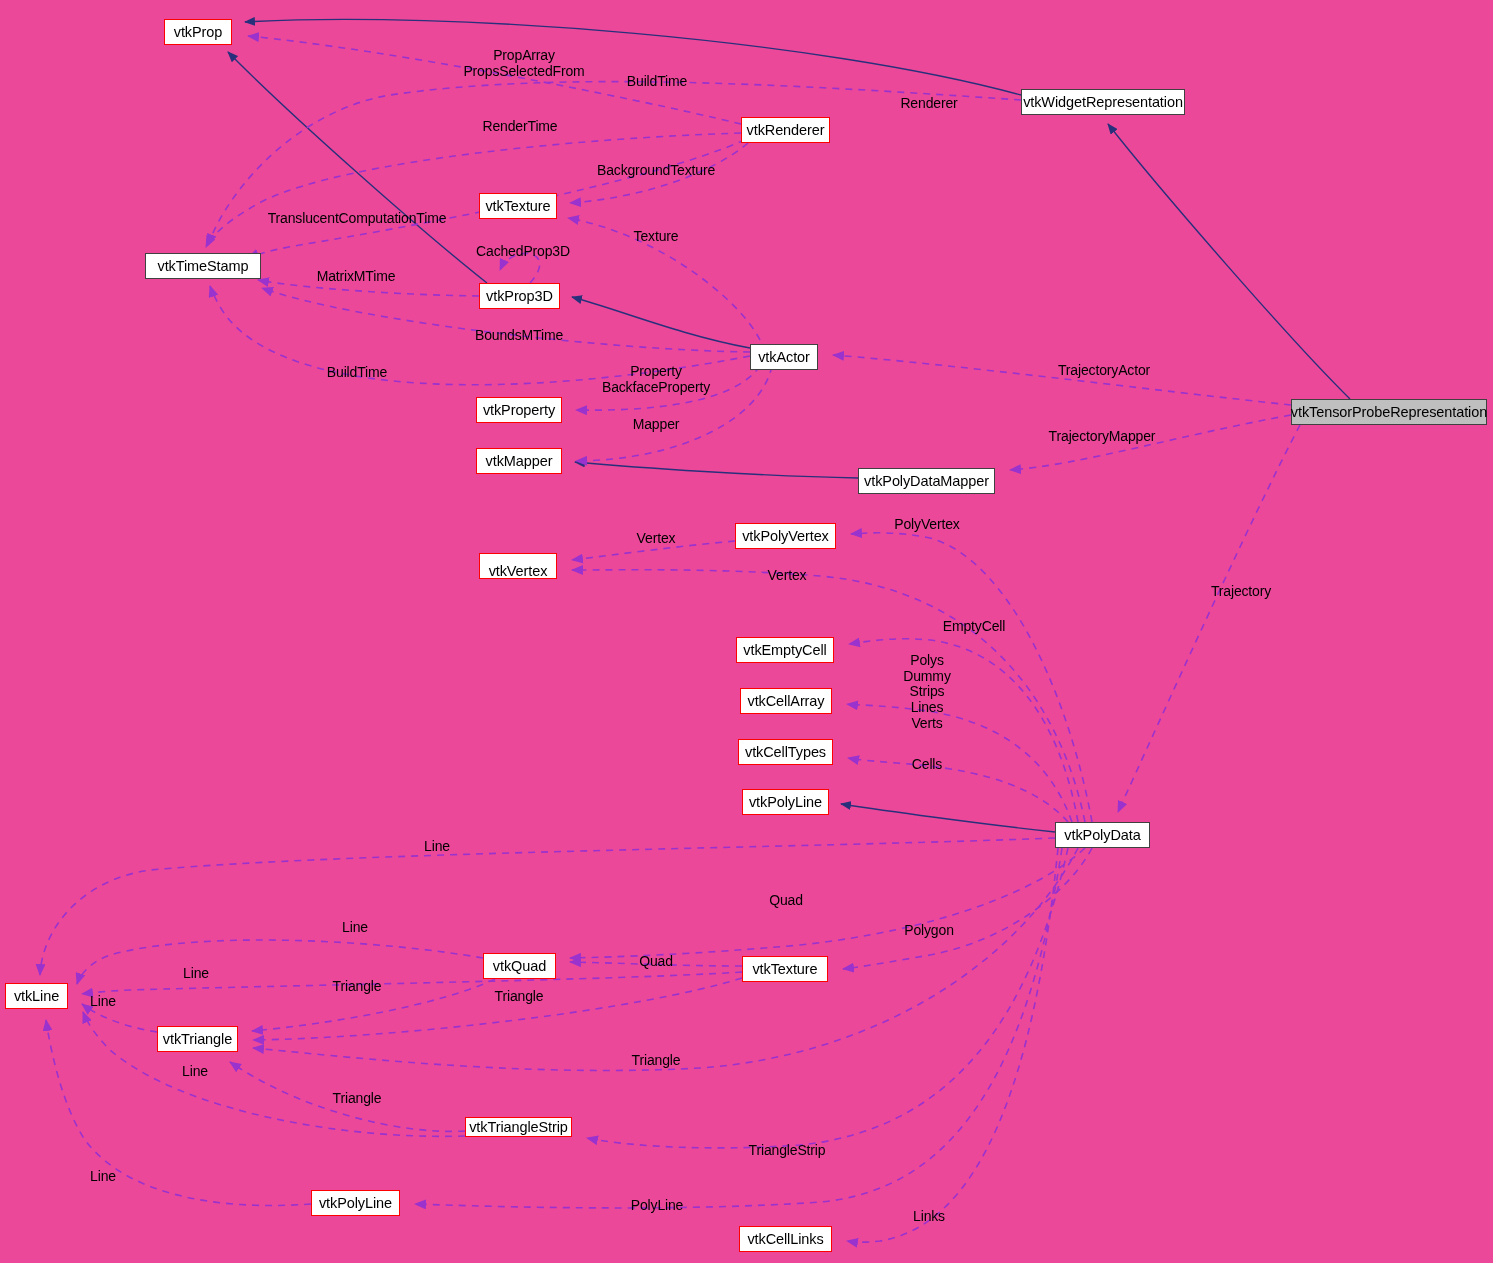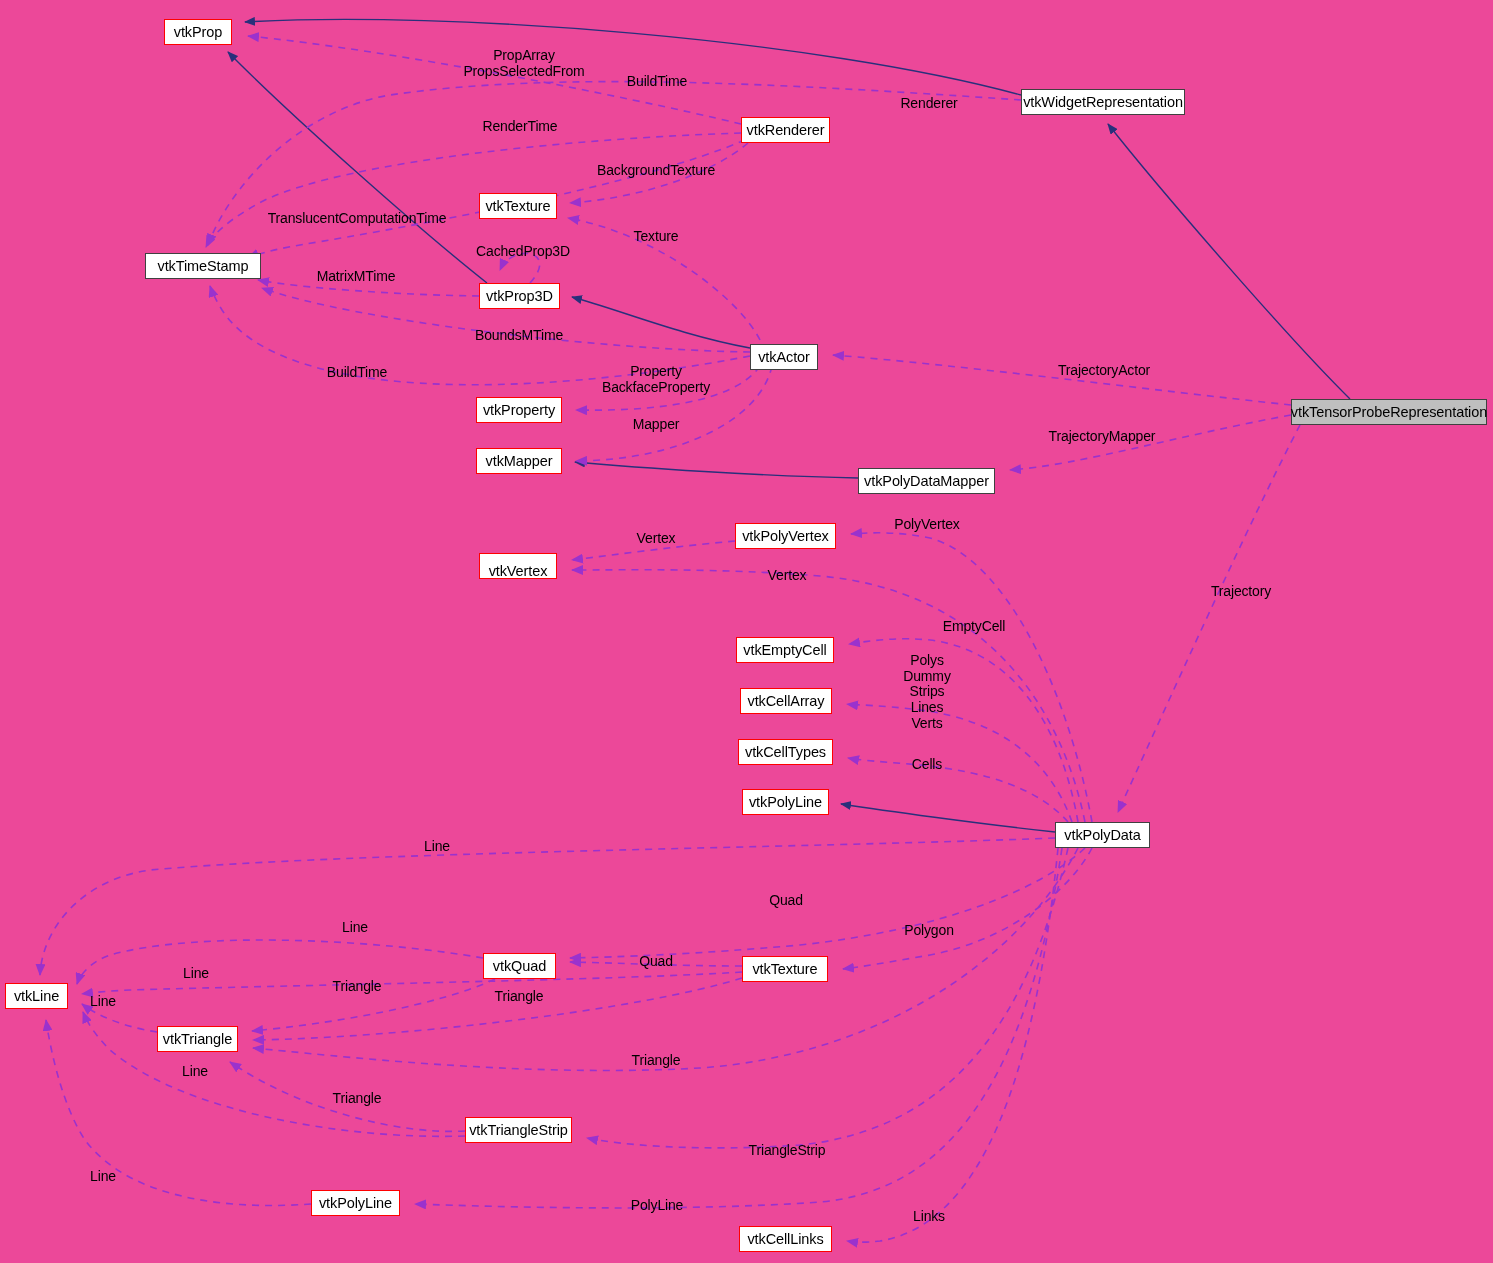--- a/index.html
+++ b/index.html
@@ -228,21 +228,21 @@
   </div>
   <div class="node-box" style="left:742px;top:956px;width:86px;height:26px;">
     <span>vtkTexture</span>
   </div>
   <div class="node-box" style="left:5px;top:983px;width:63px;height:26px;">
     <span>vtkLine</span>
   </div>
   <div class="node-box" style="left:157px;top:1026px;width:81px;height:26px;">
     <span>vtkTriangle</span>
   </div>
-  <div class="node-box" style="left:465px;top:1117px;width:107px;height:26px;">
+  <div class="node-box" style="left:465px;top:1117px;width:107px;height:20px;">
     <span>vtkTriangleStrip</span>
   </div>
   <div class="node-box" style="left:311px;top:1190px;width:89px;height:26px;">
     <span>vtkPolyLine</span>
   </div>
   <div class="node-box" style="left:739px;top:1226px;width:93px;height:26px;">
     <span>vtkCellLinks</span>
   </div>
 
   <div class="edge-label" style="left:524px;top:48px;">PropArray

